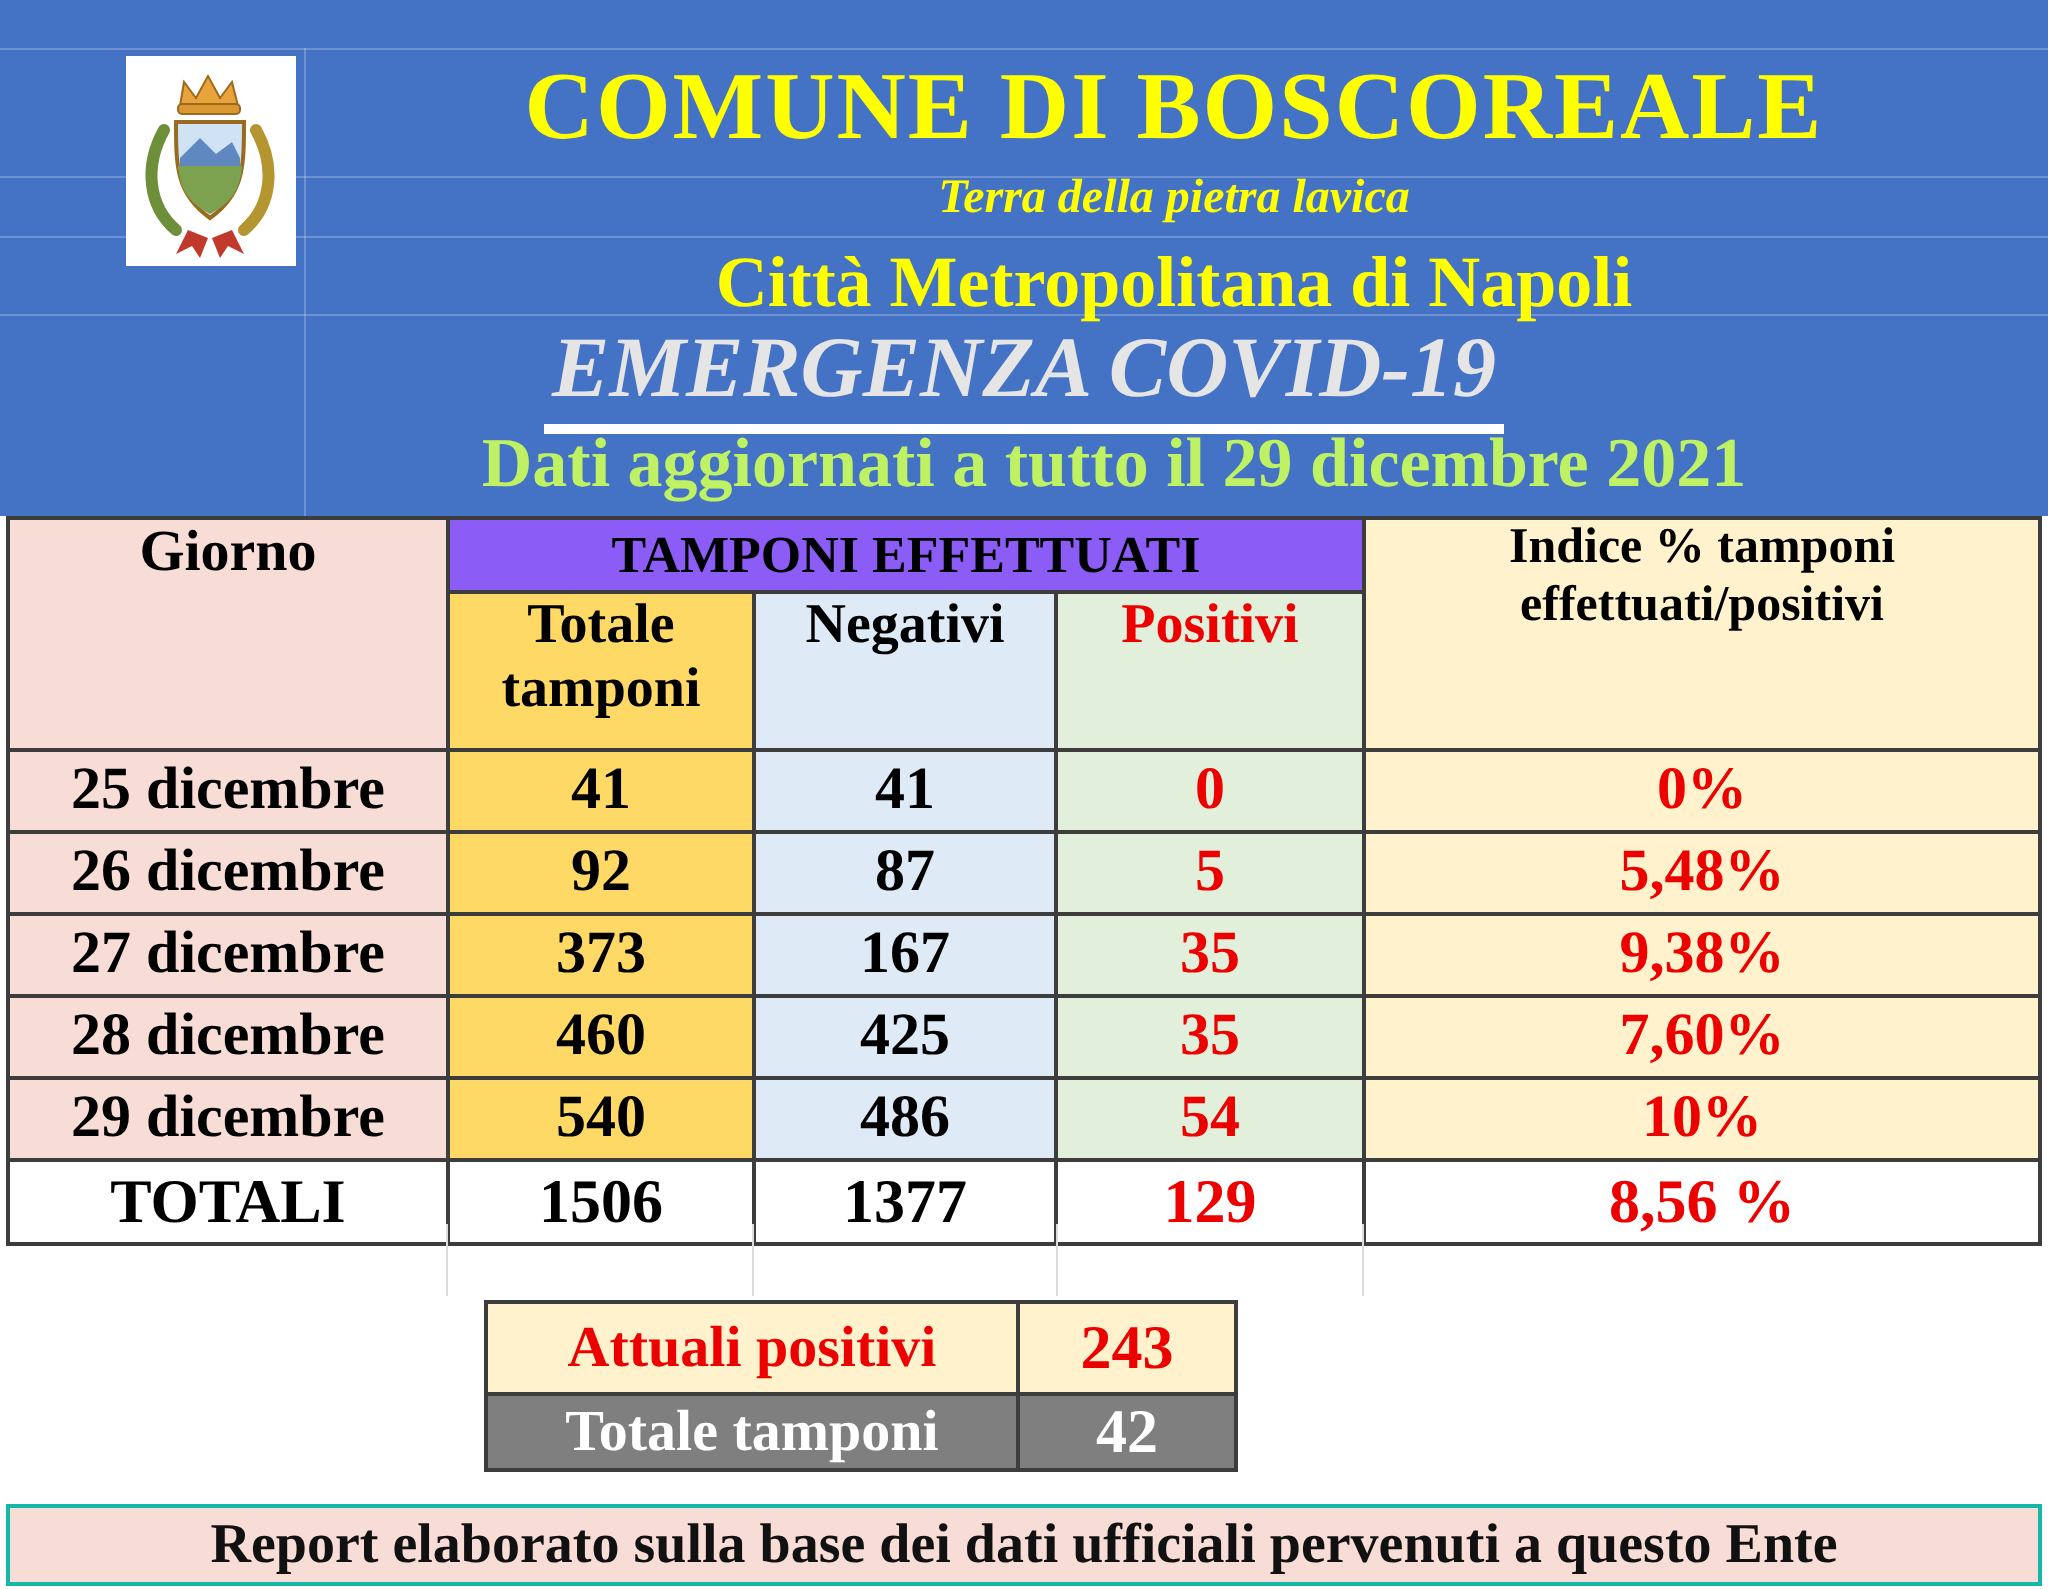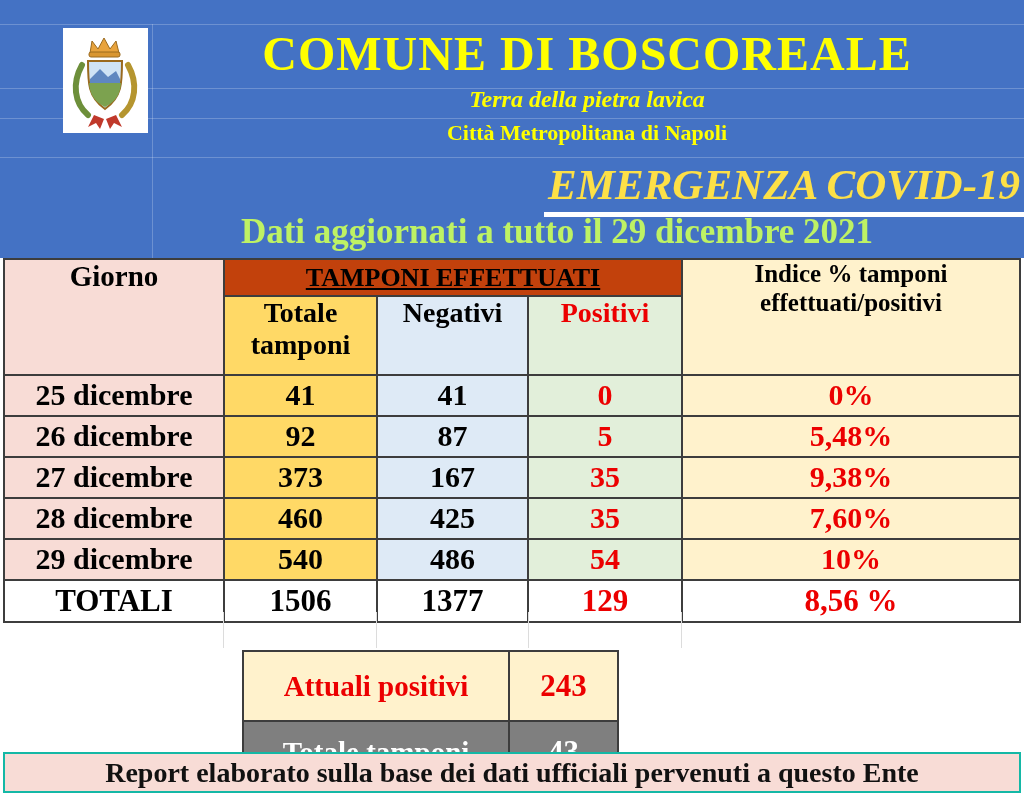--- a/index.html
+++ b/index.html
@@ -11,47 +11,47 @@
   }
   
   .header{position:absolute;left:0;top:0;width:1024px;height:258px;background:#4472C4;}
   .gridline-h{position:absolute;left:0;width:1024px;height:1px;background:rgba(255,255,255,.22);}
   .gridline-v{position:absolute;width:1px;background:rgba(255,255,255,.22);}
   .crest{position:absolute;left:63px;top:28px;width:85px;height:105px;background:#ffffff;
          display:flex;align-items:center;justify-content:center;}
   .hline{position:absolute;text-align:center;color:#FFFF00;white-space:nowrap;}
   .t1{left:150px;width:874px;top:26px;font-size:48px;letter-spacing:1px;}
   .t2{left:150px;width:874px;top:86px;font-size:24px;font-style:italic;}
-  .t3{left:150px;width:874px;top:120px;font-size:22px;}
-  .t4{left:0;width:1024px;top:160px;font-size:43px;font-style:italic;color:#fde047;text-align:right;}
+  .t3{left:150px;width:874px;top:120px;font-size:36px;}
+  .t4{left:0;width:1024px;top:160px;font-size:43px;font-style:italic;color:#e5e5e5;}
   .t4 span{display:inline-block;border-bottom:5px solid #ffffff;padding:0 4px 3px 4px;}
   .t5{left:90px;width:934px;top:212px;font-size:35px;color:#bef264;}
   
   .main-table{position:absolute;left:3px;top:258px;border-collapse:collapse;table-layout:fixed;width:1016px;}
   .main-table td{border:2px solid #3d3d3d;text-align:center;padding:0;line-height:1.15;}
   .bg-pink{background:#F8DCD6;}
-  .bg-yellow{background:#c2410c;text-decoration:underline;}
+  .bg-yellow{background:#8b5cf6;}
   .bg-gold{background:#FFD966;}
   .bg-blue{background:#DEEAF6;}
   .bg-green{background:#E2EFDA;}
   .bg-cream{background:#FFF2CC;}
   .bg-white{background:#ffffff;}
   .red{color:#EC0000;}
   .vtop{vertical-align:top;padding-top:3px;}
   .h-giorno{font-size:29px;}
   .h-band{font-size:26px;height:35px;}
   .h-sub{font-size:28px;height:77px;}
   .h-indice{font-size:25px;}
   .row-data td{font-size:30px;height:39px;}
   .row-total td{font-size:31px;height:40px;}
   
   .stub{position:absolute;width:1px;height:36px;top:612px;background:#dcdcdc;}
   
   .summary{position:absolute;left:242px;top:650px;border-collapse:collapse;table-layout:fixed;width:375px;}
-  .summary td{border:2px solid #3d3d3d;text-align:center;padding:12px;}
+  .summary td{border:2px solid #3d3d3d;text-align:center;padding:0;}
   .sum-label{font-size:29px;}
   .sum-value{font-size:31px;}
   .sum-row1 td{height:44px;background:#FFF2CC;color:#EC0000;}
   .sum-row2 td{height:35px;background:#7f7f7f;color:#ffffff;}
   
   .footer{position:absolute;left:3px;top:752px;width:1014px;height:37px;
           background:#F8DCD6;border:2px solid #14b8a6;
           display:flex;align-items:center;justify-content:center;
           font-size:28px;color:#111;white-space:nowrap;}
 </style>
@@ -171,20 +171,20 @@
         <col style="width:266px">
         <col style="width:109px">
       </colgroup>
     <tbody>
       <tr class="sum-row1">
         <td class="sum-label">Attuali positivi</td>
         <td class="sum-value">243</td>
       </tr>
       <tr class="sum-row2">
         <td class="sum-label">Totale tamponi</td>
-        <td class="sum-value">43</td>
+        <td class="sum-value">42</td>
       </tr>
     </tbody>
   </table>
 
   <div class="footer">Report elaborato sulla base dei dati ufficiali pervenuti a questo Ente</div>
 
 </div>
 
 </body></html>

